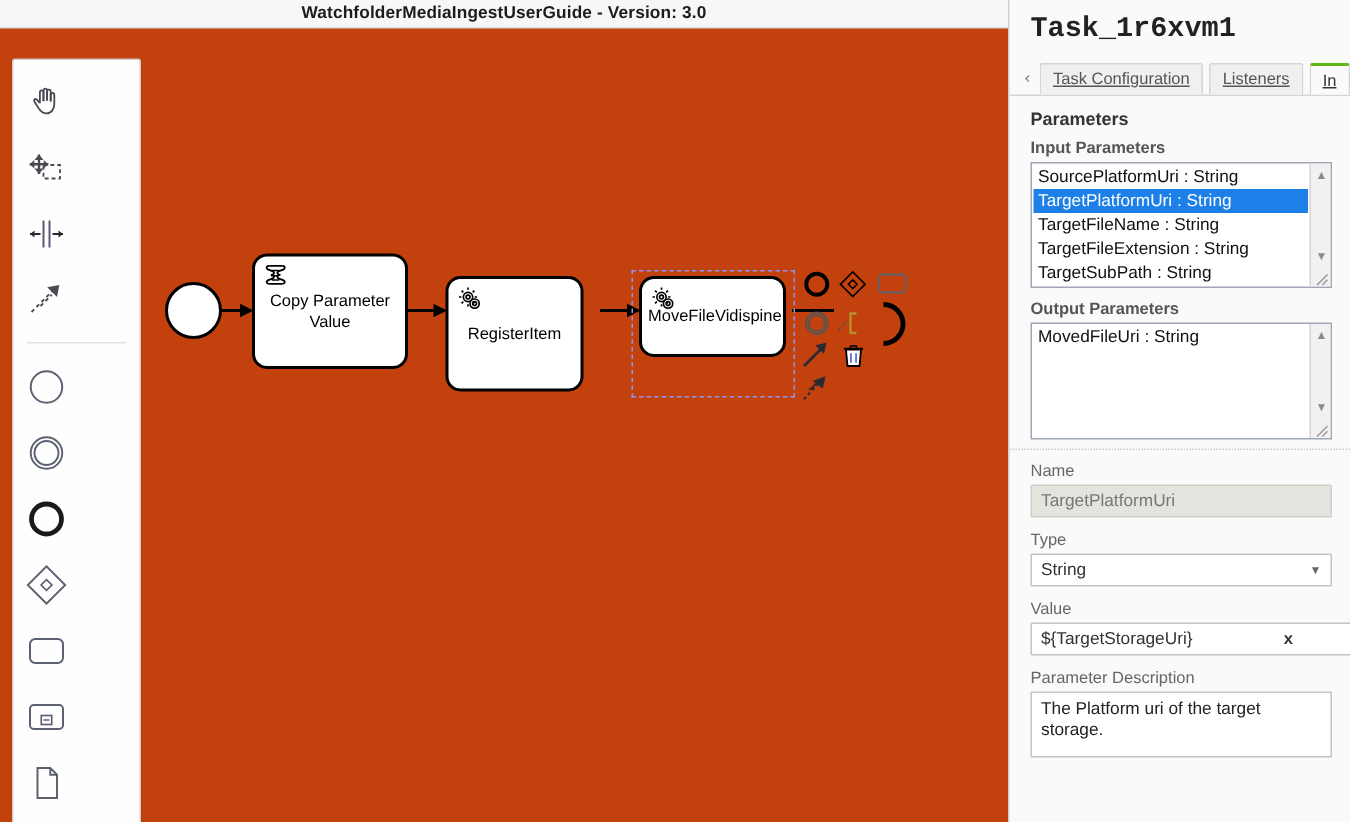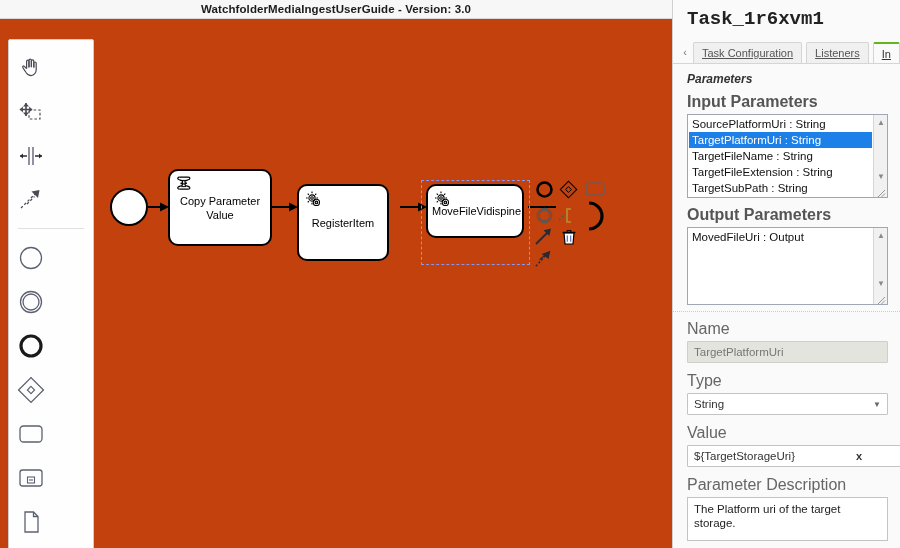--- a/index.html
+++ b/index.html
@@ -99,25 +99,25 @@
     text-decoration: underline;
   }
   .tab.active {
     background: #fafafa; color: #333; border-top: 2px solid #62b51a;
     padding-top: 0px;
   }
 
   .section { padding: 8px 12px 6px 14px; }
   .section.dotted-top { border-top: 1px dotted #cccccc; }
   .section-title {
-    font-size: 12px; font-weight: bold; font-style: italic; color: #333;
+    font-size: 12px; font-weight: bold; color: #333;
     margin-bottom: 7px;
   }
   .field-label {
-    font-size: 16px; color: #555; margin-bottom: 3px; font-weight: bold;
+    font-size: 11px; color: #555; margin-bottom: 3px; font-weight: bold;
   }
   .field-label.norm { font-weight: normal; color:#666; }
 
   .listbox {
     border: 1px solid #9ea7b3; background: #fff;
     position: relative; overflow: hidden;
   }
   .listbox .scrollcol {
     position: absolute; right: 0; top: 0; width: 14px; height: 100%;
     background: #f1f1f1; border-left: 1px solid #d6d6d6;
@@ -431,21 +431,21 @@
               <path d="M11 4 L4 11M11 7.5 L7.5 11"></path>
             </g>
           </svg>
         </div>
       </div>
 
       <div class="field-label" style="margin-top:8px;">Output Parameters</div>
 
       <div class="listbox" style="height:78px;">
         <div class="list-wrap">
-          <div class="list-item">MovedFileUri : Output</div>
+          <div class="list-item">MovedFileUri : String</div>
         </div>
         <div class="scrollcol">
           <div class="sb-up">▲</div>
           <div class="sb-dn">▼</div>
         </div>
         <div class="grip">
           <svg width="12" height="12" viewBox="0 0 12 12">
             <g stroke="#999" stroke-width="1">
               <path d="M11 4 L4 11M11 7.5 L7.5 11"></path>
             </g>

